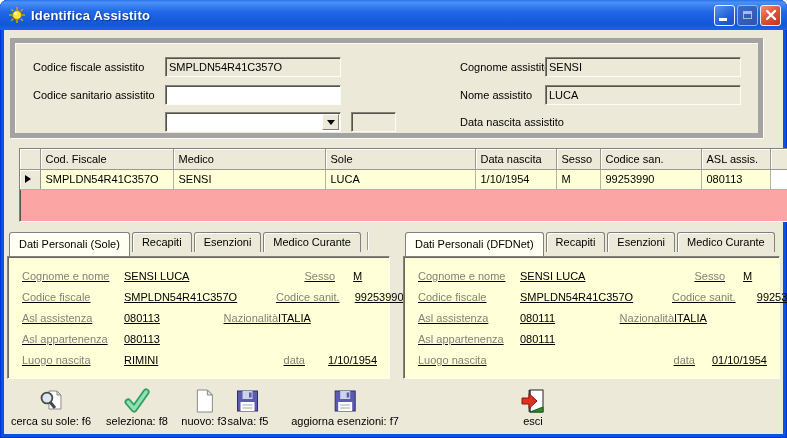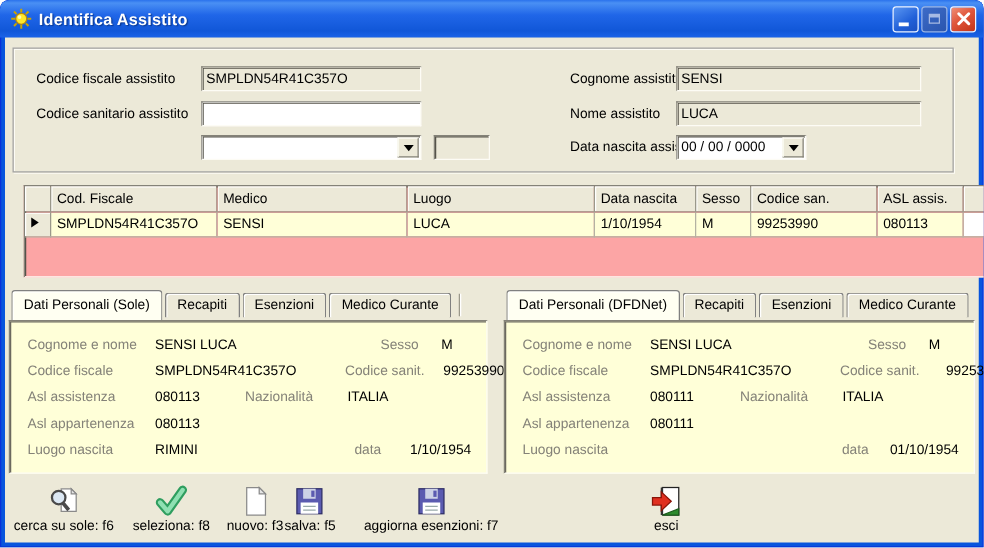--- a/index.html
+++ b/index.html
@@ -22,21 +22,21 @@
   .tbtn.min  { background:linear-gradient(145deg,#5a96f2,#2160d8 60%,#1a50c0); }
   .tbtn.max  { background:linear-gradient(145deg,#3d6cc8,#2a55ae); border-color:#9cb4e0; }
   .tbtn.close{ background:linear-gradient(145deg,#f09078,#e0563c 45%,#c23418); }
   .glyph-min { position:absolute; left:4px; bottom:4px; width:8px; height:3px; background:#fff; }
   .glyph-max { width:9px; height:8px; border:1px solid #cdd8f0; border-top-width:3px; opacity:.75; }
 
   
   .content { position:absolute; top:30px; left:4px; right:4px; bottom:4px; background:#ECE9D8; }
 
   .groupbox { position:absolute; left:6px; top:8px; width:753px; height:100px;
-    border:1px solid #a3a3a3; box-shadow:1px 1px 0 #fdfcf5, inset 1px 1px 0 #fdfcf5; }
+    border:5px solid #a3a3a3; box-shadow:1px 1px 0 #fdfcf5, inset 1px 1px 0 #fdfcf5; }
   .flabel { position:absolute; line-height:20px; color:#000; }
   .field { position:absolute; height:20px; line-height:18px; padding:0 3px;
     border:1px solid #848278; border-right-color:#fdfcf5; border-bottom-color:#fdfcf5;
     box-shadow:inset 1px 1px 0 #55534a; background:#fff; white-space:nowrap; overflow:hidden; }
   .field.disabled { background:#ECE9D8; }
   .combo .arrowbtn { position:absolute; right:1px; top:1px; width:17px; height:16px;
     background:#ECE9D8; border:1px solid #848278; border-top-color:#fdfcf5; border-left-color:#fdfcf5;
     display:flex; align-items:center; justify-content:center; }
   .arr { width:0; height:0; border:4px solid transparent; border-top:5px solid #000; margin-top:4px; }
 
@@ -50,37 +50,37 @@
     box-shadow:inset 1px 1px 0 #fff; white-space:nowrap; overflow:hidden; }
   .grid td { height:20px; background:#FFFFD8; padding:0 5px; border-right:1px solid #b4b2a2;
     border-bottom:1px solid #b4b2a2; white-space:nowrap; overflow:hidden; }
   .grid td.sel, .grid th.sel { background:#ECE9D8; box-shadow:inset 1px 1px 0 #fff;
     border-right:1px solid #9a988a; }
   .grid td.filler { background:#fff; border-right:none; }
   .rowarrow { width:0; height:0; border:4px solid transparent; border-left:6px solid #000; display:inline-block; }
 
   
   .panel { position:absolute; top:202px; }
-  .tabs { display:flex; align-items:center; height:24px; padding-left:2px; }
+  .tabs { display:flex; align-items:flex-start; height:24px; padding-left:2px; }
   .tab { background:#ECE9D8; border:1px solid #808080; border-bottom:none; border-radius:3px 3px 0 0;
     box-shadow:inset 1px 1px 0 #fff; padding:3px 9px 3px 9px; margin-right:2px; height:20px;
     white-space:nowrap; }
   .tab.active { background:#FFFFF2; height:24px; padding-top:5px; font-weight:normal;
     box-shadow:inset 1px 1px 0 #fff; position:relative; z-index:2; }
   .tab-div { width:1px; height:18px; background:#9a988a; margin:0 0 1px 4px; box-shadow:1px 0 0 #fff; }
   .pbody { height:123px; background:#FFFFD8; border:1px solid #848278;
     border-right-color:#fdfcf5; border-bottom-color:#fdfcf5; box-shadow:inset 1px 1px 0 #6b695e;
-    padding:13px 12px 0 14px; position:relative; z-index:1; }
+    padding:13px 12px 0 14px; position:relative; z-index:1;text-decoration:underline; }
   .prow { display:flex; align-items:baseline; margin-bottom:9px; white-space:nowrap; }
   .plabel { color:#848278; }
   .pvalue { color:#000; }
   .lw { width:102px; flex:0 0 auto; }
   .vw { width:152px; flex:0 0 auto; }
   .vw2 { width:72px; flex:0 0 auto; }
-  .nlab { width:82px; flex:0 0 auto; }
+  .nlab { width:82px; flex:0 0 auto;text-align:right; }
   .mla { margin-left:auto; }
   .sesso-v { width:42px; text-align:left; padding-left:18px; flex:0 0 auto; }
   .date-v { width:72px; text-align:right; flex:0 0 auto; }
   .csan-v { width:64px; text-align:right; flex:0 0 auto; }
 
   
   .titem { position:absolute; top:358px; transform:translateX(-50%); text-align:center; cursor:default; }
   .titem .ico { width:26px; height:26px; margin:0 auto 1px; display:block; }
   .titem .tlabel { white-space:nowrap; }
 </style>
@@ -137,47 +137,41 @@
       </div>
       <div class="field disabled" style="left:336px;top:69px;width:45px"></div>
 
       <span class="flabel" style="left:445px;top:14px">Cognome assistito</span>
       <div class="field disabled" style="left:530px;top:14px;width:196px">SENSI</div>
 
       <span class="flabel" style="left:445px;top:42px">Nome assistito</span>
       <div class="field disabled" style="left:530px;top:42px;width:196px">LUCA</div>
 
       <span class="flabel" style="left:445px;top:69px">Data nascita assistito</span>
-      <div class="field combo" style="left:530px;top:69px;width:104px">
-        <span>00 / 00 / 0000</span>
-        <span class="arrowbtn">
-            <span class="arr"></span>
-          </span>
-      </div>
     </div>
 
     <div class="grid">
       <table>
         <colgroup>
           <col style="width:20px">
             <col style="width:133px">
             <col style="width:152px">
             <col style="width:150px">
           <col style="width:81px">
             <col style="width:44px">
             <col style="width:101px">
             <col style="width:69px">
             <col>
         </colgroup>
         <tbody>
             <tr>
           <th class="sel"></th>
           <th>Cod. Fiscale</th>
           <th>Medico</th>
-          <th>Luogo</th>
+          <th>Sole</th>
           <th>Data nascita</th>
           <th>Sesso</th>
           <th>Codice san.</th>
           <th>ASL assis.</th>
           <th></th>
         </tr>
         <tr>
           <td class="sel"><span class="rowarrow"></span></td>
           <td>SMPLDN54R41C357O</td>
           <td>SENSI</td>

